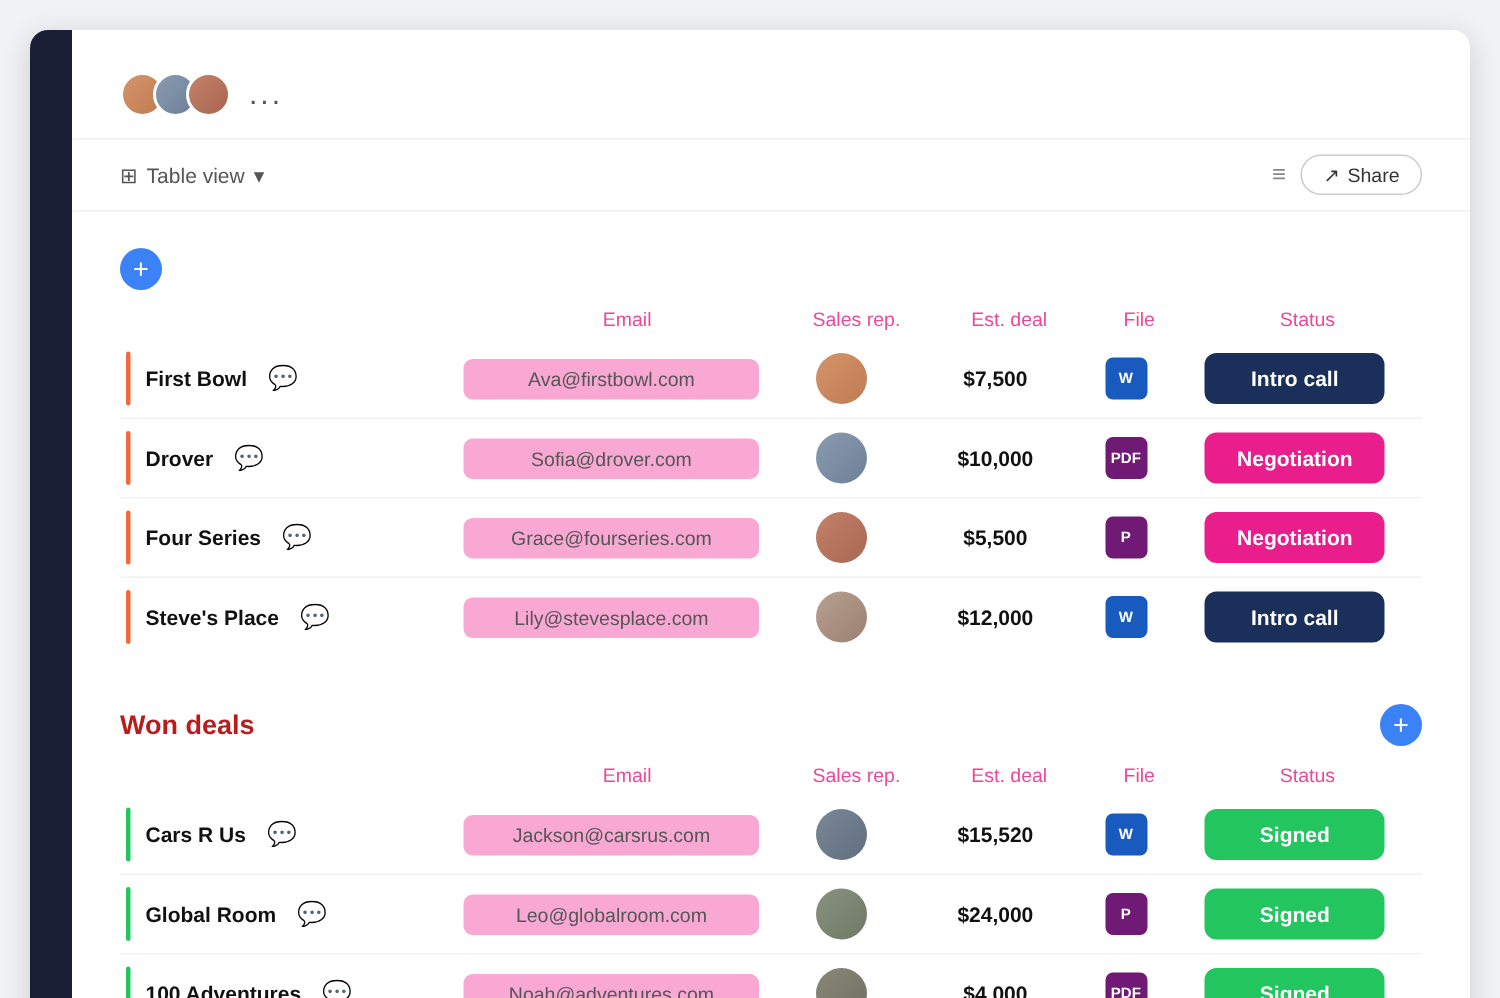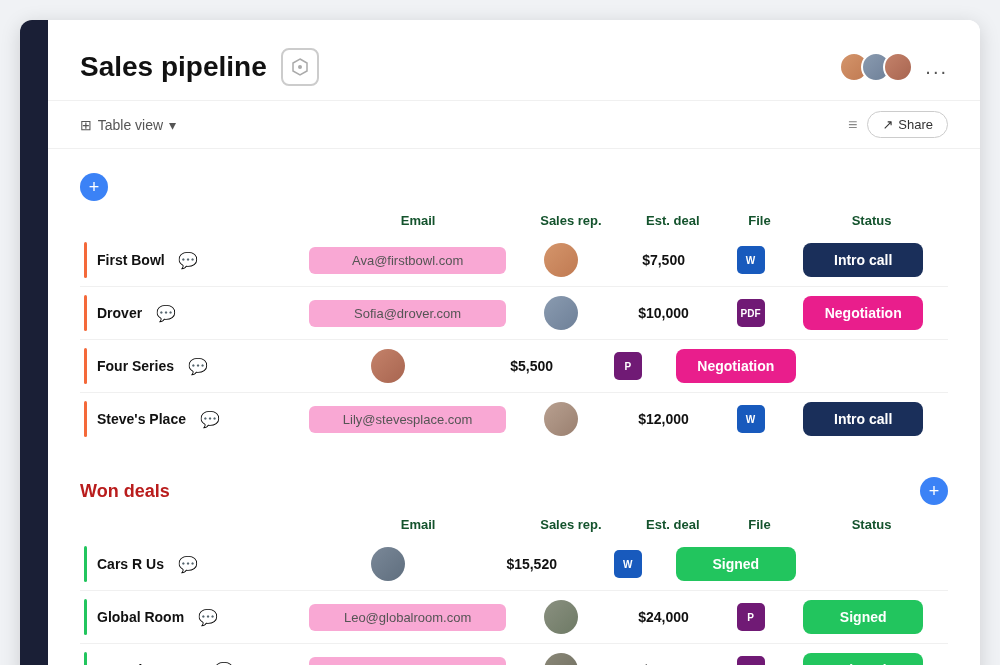--- a/index.html
+++ b/index.html
@@ -166,23 +166,22 @@
       justify-content: center;
       line-height: 1;
     }
     .table-wrapper {
       width: 100%;
     }
     .col-headers {
       display: grid;
       grid-template-columns: 2.2fr 2fr 1fr 1fr 0.7fr 1.5fr;
       padding: 0 0 6px 12px;
-      color: #14532d;
+      color: #ec4899;
       font-size: 13px;
-      font-weight: bold;
     }
     .col-header { }
     .col-header.center { text-align: center; }
     .data-row {
       display: grid;
       grid-template-columns: 2.2fr 2fr 1fr 1fr 0.7fr 1.5fr;
       align-items: center;
       padding: 8px 8px 8px 0;
       border-bottom: 1px solid #f0f0f0;
       background: #fff;
@@ -284,29 +283,20 @@
     .face-leo { background: linear-gradient(135deg, #8a9080, #6e7a65); }
     .face-noah { background: linear-gradient(135deg, #8a8878, #706e60); }
   </style>
 </head>
 <body>
 
 <div class="app-container">
   <div class="sidebar"></div>
   <div class="main-content">
     <div class="header">
-      <div class="header-left">
-        <span class="page-title">Sales pipeline</span>
-        <div class="hex-icon">
-          <svg width="20" height="20" viewBox="0 0 20 20" fill="none">
-            <polygon points="10,2 17,6 17,14 10,18 3,14 3,6" stroke="#aaa" stroke-width="1.5" fill="none"></polygon>
-            <circle cx="10" cy="10" r="2" fill="#aaa"></circle>
-          </svg>
-        </div>
-      </div>
       <div class="header-right">
         <div class="avatars">
           <div class="avatar avatar-1" style="background:linear-gradient(135deg,#d4956b,#c07a52);"></div>
           <div class="avatar avatar-2" style="background:linear-gradient(135deg,#8a9bb0,#6e8098);"></div>
           <div class="avatar avatar-3" style="background:linear-gradient(135deg,#c4826a,#a86550);"></div>
         </div>
         <button class="more-btn">...</button>
       </div>
     </div>
 
@@ -377,20 +367,21 @@
       <div class="cell-status">
         <button class="status-btn negotiation">Negotiation</button>
       </div>
     </div>
               <div class="data-row">
       <div class="cell-name">
         <div class="left-bar "></div>
         <span class="name-text">Four Series</span>
         <span class="chat-icon">💬</span>
       </div>
+      <div class="cell-email">Grace@fourseries.com</div>
       <div class="cell-rep">
         <div class="face face-grace"></div>
       </div>
       <div class="cell-deal">$5,500</div>
       <div class="cell-file">
         <div class="file-badge pdf">P</div>
       </div>
       <div class="cell-status">
         <button class="status-btn negotiation">Negotiation</button>
       </div>
@@ -431,20 +422,21 @@
             <div class="col-header center">File</div>
             <div class="col-header center">Status</div>
           </div>
           <div id="won-rows">
               <div class="data-row">
       <div class="cell-name">
         <div class="left-bar won-bar"></div>
         <span class="name-text">Cars R Us</span>
         <span class="chat-icon">💬</span>
       </div>
+      <div class="cell-email">Jackson@carsrus.com</div>
       <div class="cell-rep">
         <div class="face face-jackson"></div>
       </div>
       <div class="cell-deal">$15,520</div>
       <div class="cell-file">
         <div class="file-badge word">W</div>
       </div>
       <div class="cell-status">
         <button class="status-btn signed">Signed</button>
       </div>

